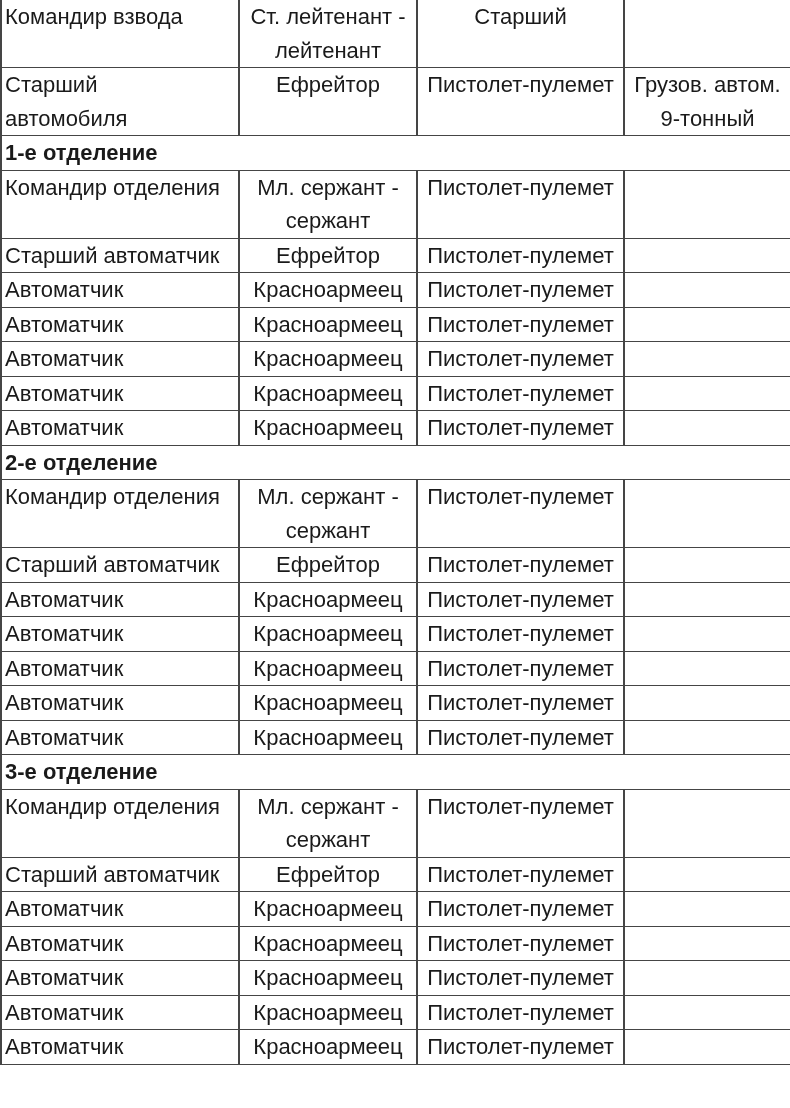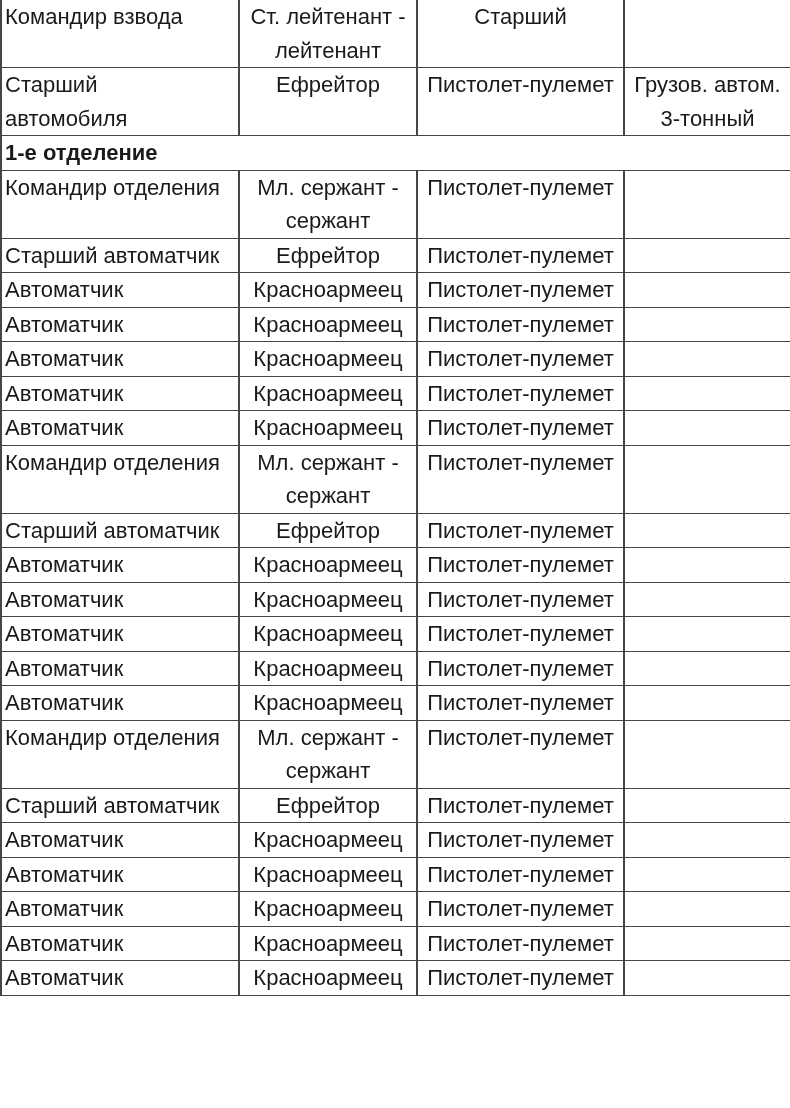--- a/index.html
+++ b/index.html
@@ -74,21 +74,21 @@
 лейтенант</td>
           <td class="c2">Старший</td>
           <td class="c3"></td>
         </tr>
         <tr>
           <td class="c0">Старший
 автомобиля</td>
           <td class="c1">Ефрейтор</td>
           <td class="c2">Пистолет-пулемет</td>
           <td class="c3">Грузов. автом.
-3-тонный</td>
+9-тонный</td>
         </tr>
         <tr>
           <td colspan="4" class="section">1-е отделение</td>
         </tr>
         <tr>
           <td class="c0">Командир отделения</td>
           <td class="c1">Мл. сержант -
 сержант</td>
           <td class="c2">Пистолет-пулемет</td>
           <td class="c3"></td>
@@ -123,20 +123,23 @@
           <td class="c2">Пистолет-пулемет</td>
           <td class="c3"></td>
         </tr>
         <tr class="single">
           <td class="c0">Автоматчик</td>
           <td class="c1">Красноармеец</td>
           <td class="c2">Пистолет-пулемет</td>
           <td class="c3"></td>
         </tr>
         <tr>
+          <td colspan="4" class="section">2-е отделение</td>
+        </tr>
+        <tr>
           <td class="c0">Командир отделения</td>
           <td class="c1">Мл. сержант -
 сержант</td>
           <td class="c2">Пистолет-пулемет</td>
           <td class="c3"></td>
         </tr>
         <tr class="single">
           <td class="c0">Старший автоматчик</td>
           <td class="c1">Ефрейтор</td>
           <td class="c2">Пистолет-пулемет</td>
@@ -164,20 +167,23 @@
           <td class="c0">Автоматчик</td>
           <td class="c1">Красноармеец</td>
           <td class="c2">Пистолет-пулемет</td>
           <td class="c3"></td>
         </tr>
         <tr class="single">
           <td class="c0">Автоматчик</td>
           <td class="c1">Красноармеец</td>
           <td class="c2">Пистолет-пулемет</td>
           <td class="c3"></td>
+        </tr>
+        <tr>
+          <td colspan="4" class="section">3-е отделение</td>
         </tr>
         <tr>
           <td class="c0">Командир отделения</td>
           <td class="c1">Мл. сержант -
 сержант</td>
           <td class="c2">Пистолет-пулемет</td>
           <td class="c3"></td>
         </tr>
         <tr class="single">
           <td class="c0">Старший автоматчик</td>

